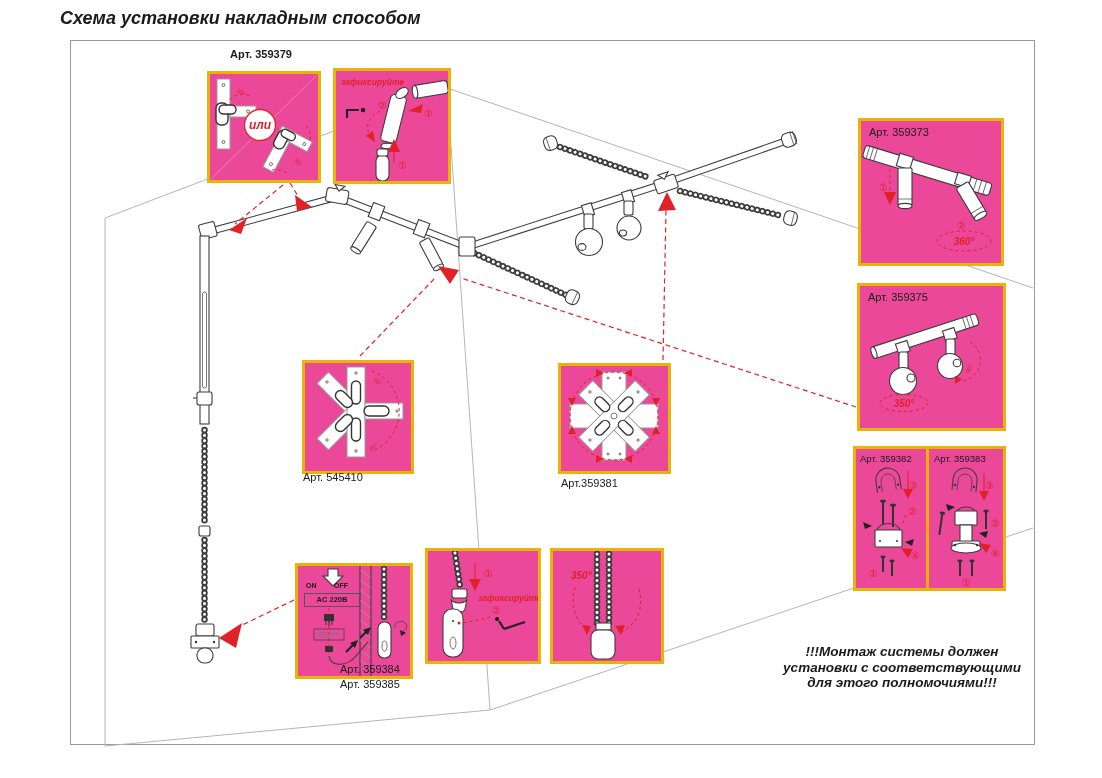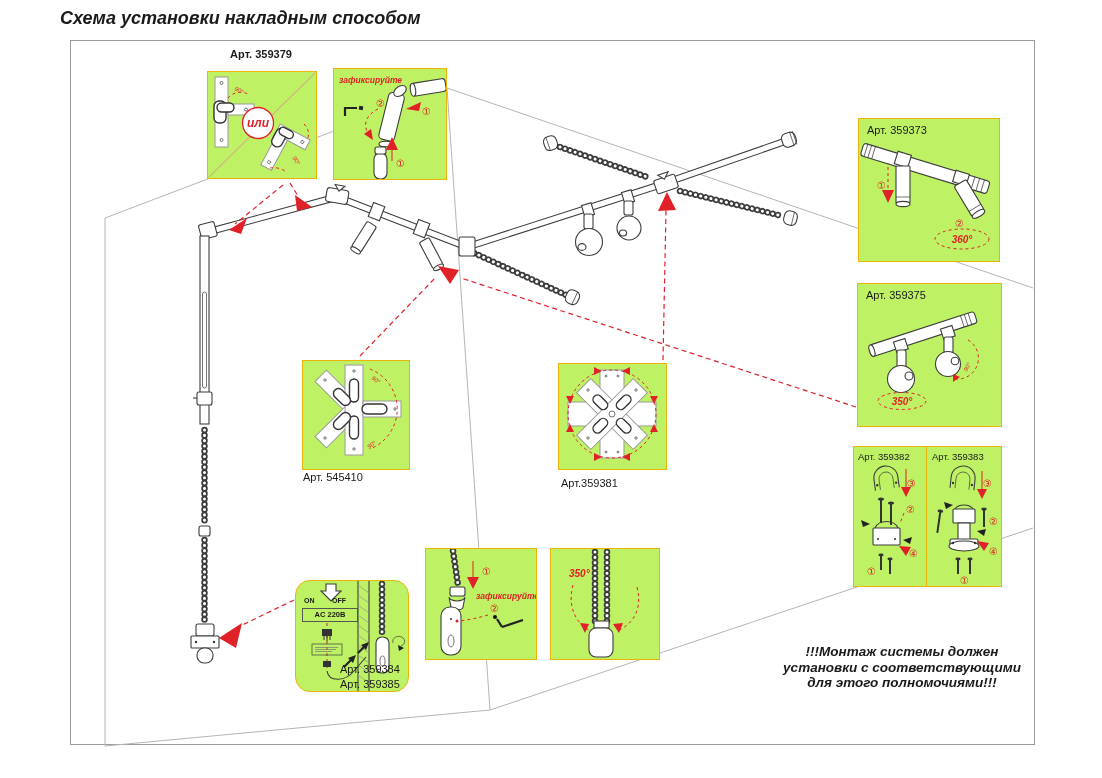--- a/index.html
+++ b/index.html
@@ -3,21 +3,21 @@
 <meta charset="utf-8">
 <style>
   html,body{margin:0;padding:0;background:#fff;}
   #page{position:relative;width:1102px;height:778px;background:#fff;overflow:hidden;
         font-family:"Liberation Sans",sans-serif;color:#1a1a1a;}
   #title{position:absolute;left:60px;top:8px;width:1030px;
          font-size:18px;font-weight:bold;font-style:italic;z-index:3;}
   #frame{position:absolute;left:70px;top:40px;width:963px;height:703px;
          border:1px solid #9a9a9a;z-index:0;}
   #scene{position:absolute;left:0;top:0;z-index:1;}
-  .callout{position:absolute;background:#bef264;border:1px solid #eab308;z-index:2;}
+  .callout{position:absolute;background:#ec4899;border:3px solid #eab308;z-index:2;}
   .callout svg{position:absolute;left:0;top:0;}
   .co-label{position:absolute;font-size:11px;white-space:nowrap;z-index:4;}
   .co-label.sm{font-size:9.5px;}
   .ext-label{position:absolute;font-size:11px;white-space:nowrap;z-index:3;}
   .ctr{text-align:center;}
   #warning{position:absolute;left:742px;top:644px;width:320px;z-index:3;
            font-size:13.5px;font-weight:bold;font-style:italic;line-height:15.5px;text-align:center;}
   .onoff{position:absolute;font-size:7px;font-weight:bold;z-index:4;}
   .acbox{position:absolute;border:1px solid #555;font-size:7.5px;font-weight:bold;
          text-align:center;line-height:12px;z-index:4;}
@@ -474,21 +474,21 @@
       <polygon class="rarw" points="43,93 35,89 35,97"></polygon>
         <polygon class="rarw" points="63,93 71,89 71,97"></polygon>
       <polygon class="rarw" points="11,40 7,32 15,32"></polygon>
         <polygon class="rarw" points="11,60 7,68 15,68"></polygon>
       <polygon class="rarw" points="95,40 91,32 99,32"></polygon>
         <polygon class="rarw" points="95,60 91,68 99,68"></polygon>
     </svg>
   </div>
   <div class="ext-label" style="left:561px;top:477px;">Арт.359381</div>
 
-  <div class="callout" style="left:295px;top:580px;width:112px;height:110px;border-radius:15px;">
+  <div class="callout" style="left:295px;top:563px;width:112px;height:110px;">
     <svg width="112" height="110">
       <g>
         <line class="ln" x1="62" y1="0" x2="62" y2="110" stroke-width="0.9"></line>
         <line class="ln" x1="73" y1="0" x2="73" y2="110" stroke-width="0.9"></line>
         <g stroke="#9a9a9a" stroke-width="0.8">
           <line x1="62" y1="4" x2="73" y2="12"></line>
             <line x1="62" y1="14" x2="73" y2="22"></line>
           <line x1="62" y1="24" x2="73" y2="32"></line>
             <line x1="62" y1="34" x2="73" y2="42"></line>
           <line x1="62" y1="44" x2="73" y2="52"></line>

